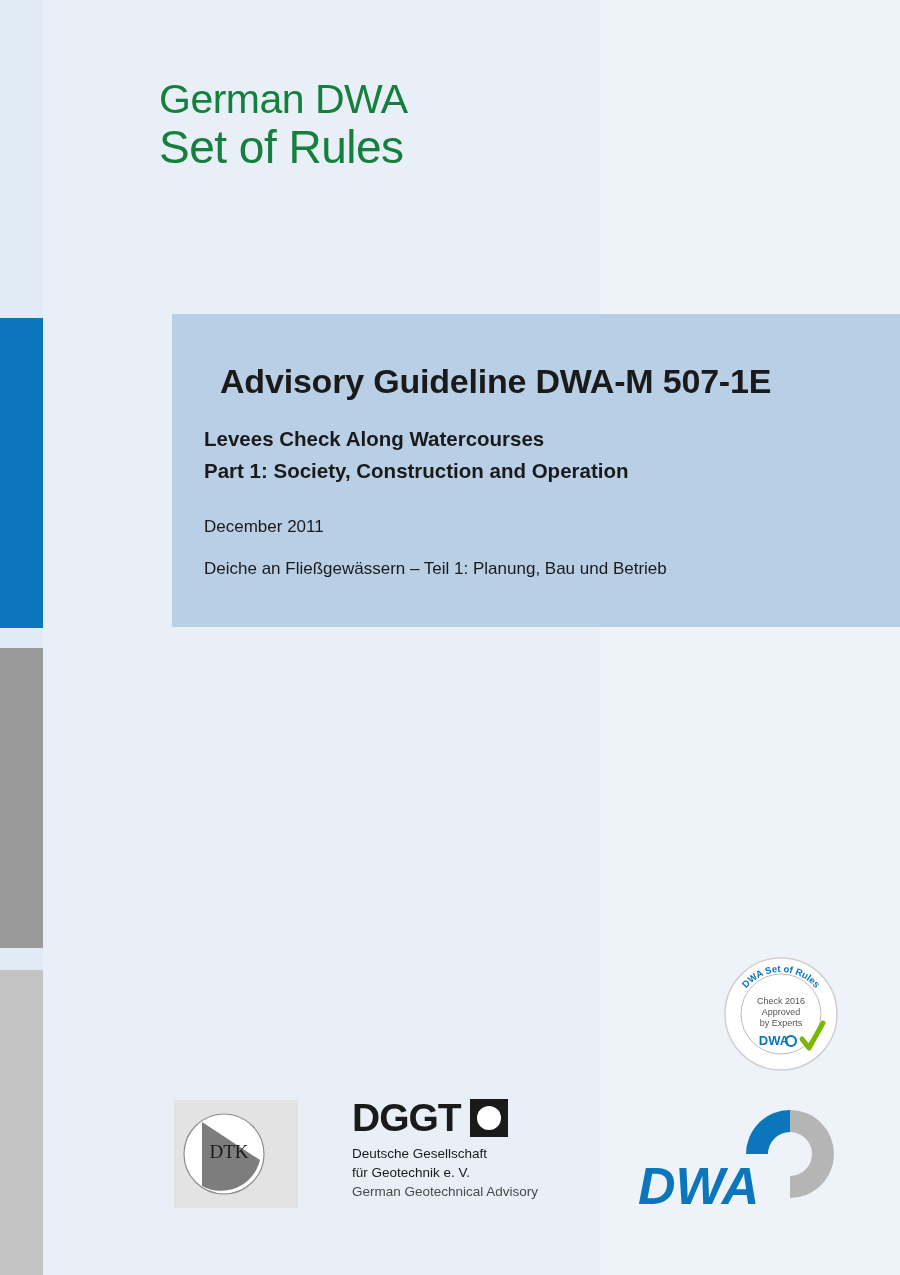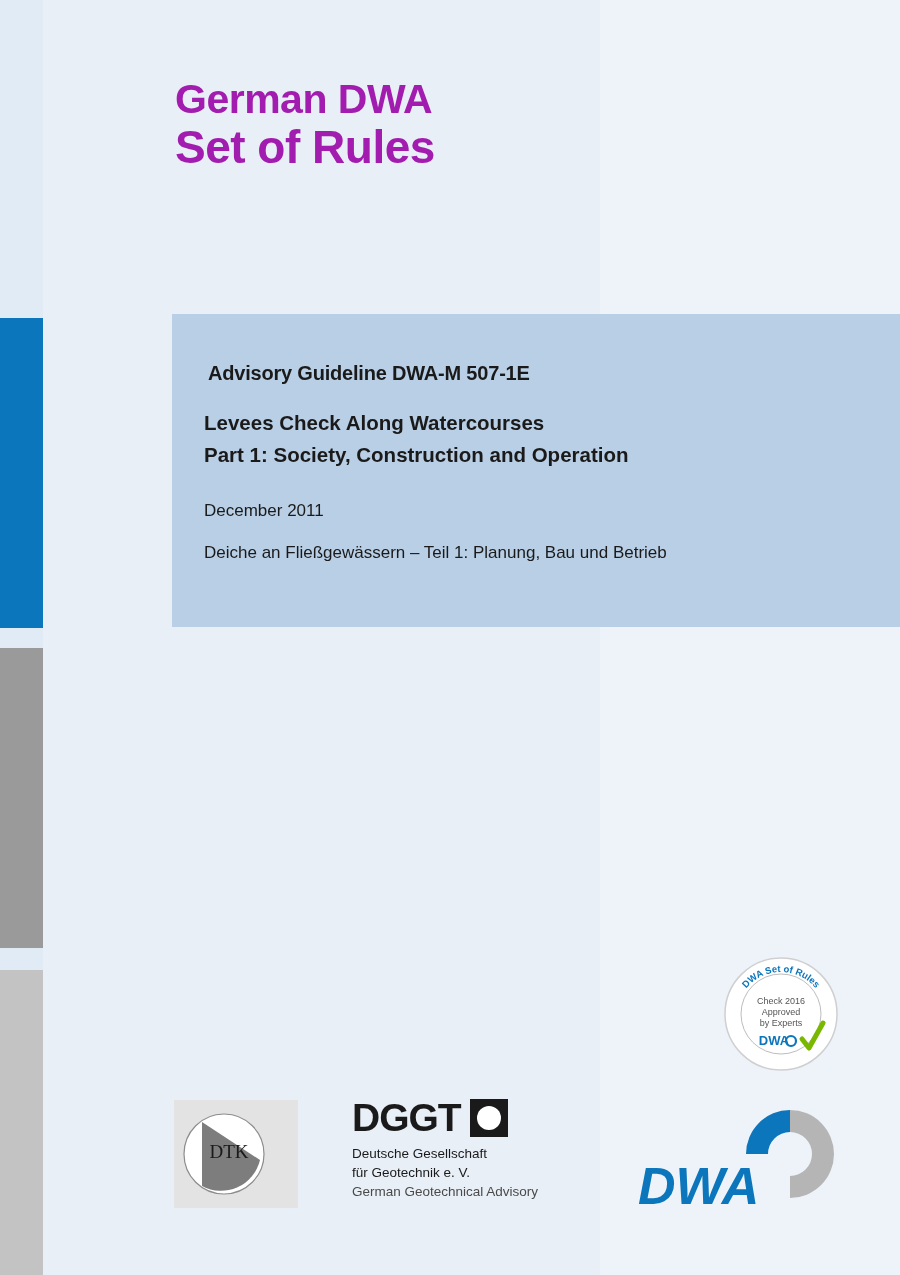--- a/index.html
+++ b/index.html
@@ -59,24 +59,24 @@
   }
   .stripe-lightgray {
     top: 970px;
     height: 305px;
     background: #c3c3c3;
   }
 
   
   .wordmark {
     position: absolute;
-    left: 175px;
+    left: 159px;
     top: 78px;
-    color: #a21caf;
-    font-weight: bold;
+    color: #15803d;
+    font-weight: normal;
     line-height: 1.05;
     letter-spacing: -0.5px;
   }
   .wordmark .line1 {
     font-size: 41px;
     display: block;
   }
   .wordmark .line2 {
     font-size: 46px;
     display: block;
@@ -89,24 +89,24 @@
     left: 172px;
     top: 314px;
     width: 728px;
     height: 313px;
     background: #b9cfe6;
     box-sizing: border-box;
     padding: 48px 0 0 32px;
     color: #1a1a1a;
   }
   .doc-title {
-    font-size: 20px;
+    font-size: 34px;
     font-weight: bold;
     letter-spacing: -0.2px;
-    margin: 0 0 22px 4px;
+    margin: 0 0 22px 16px;
   }
   .doc-sub {
     font-size: 20.5px;
     font-weight: bold;
     line-height: 1.55;
     margin: 0;
   }
   .doc-date {
     font-size: 17px;
     margin: 30px 0 0 0;

